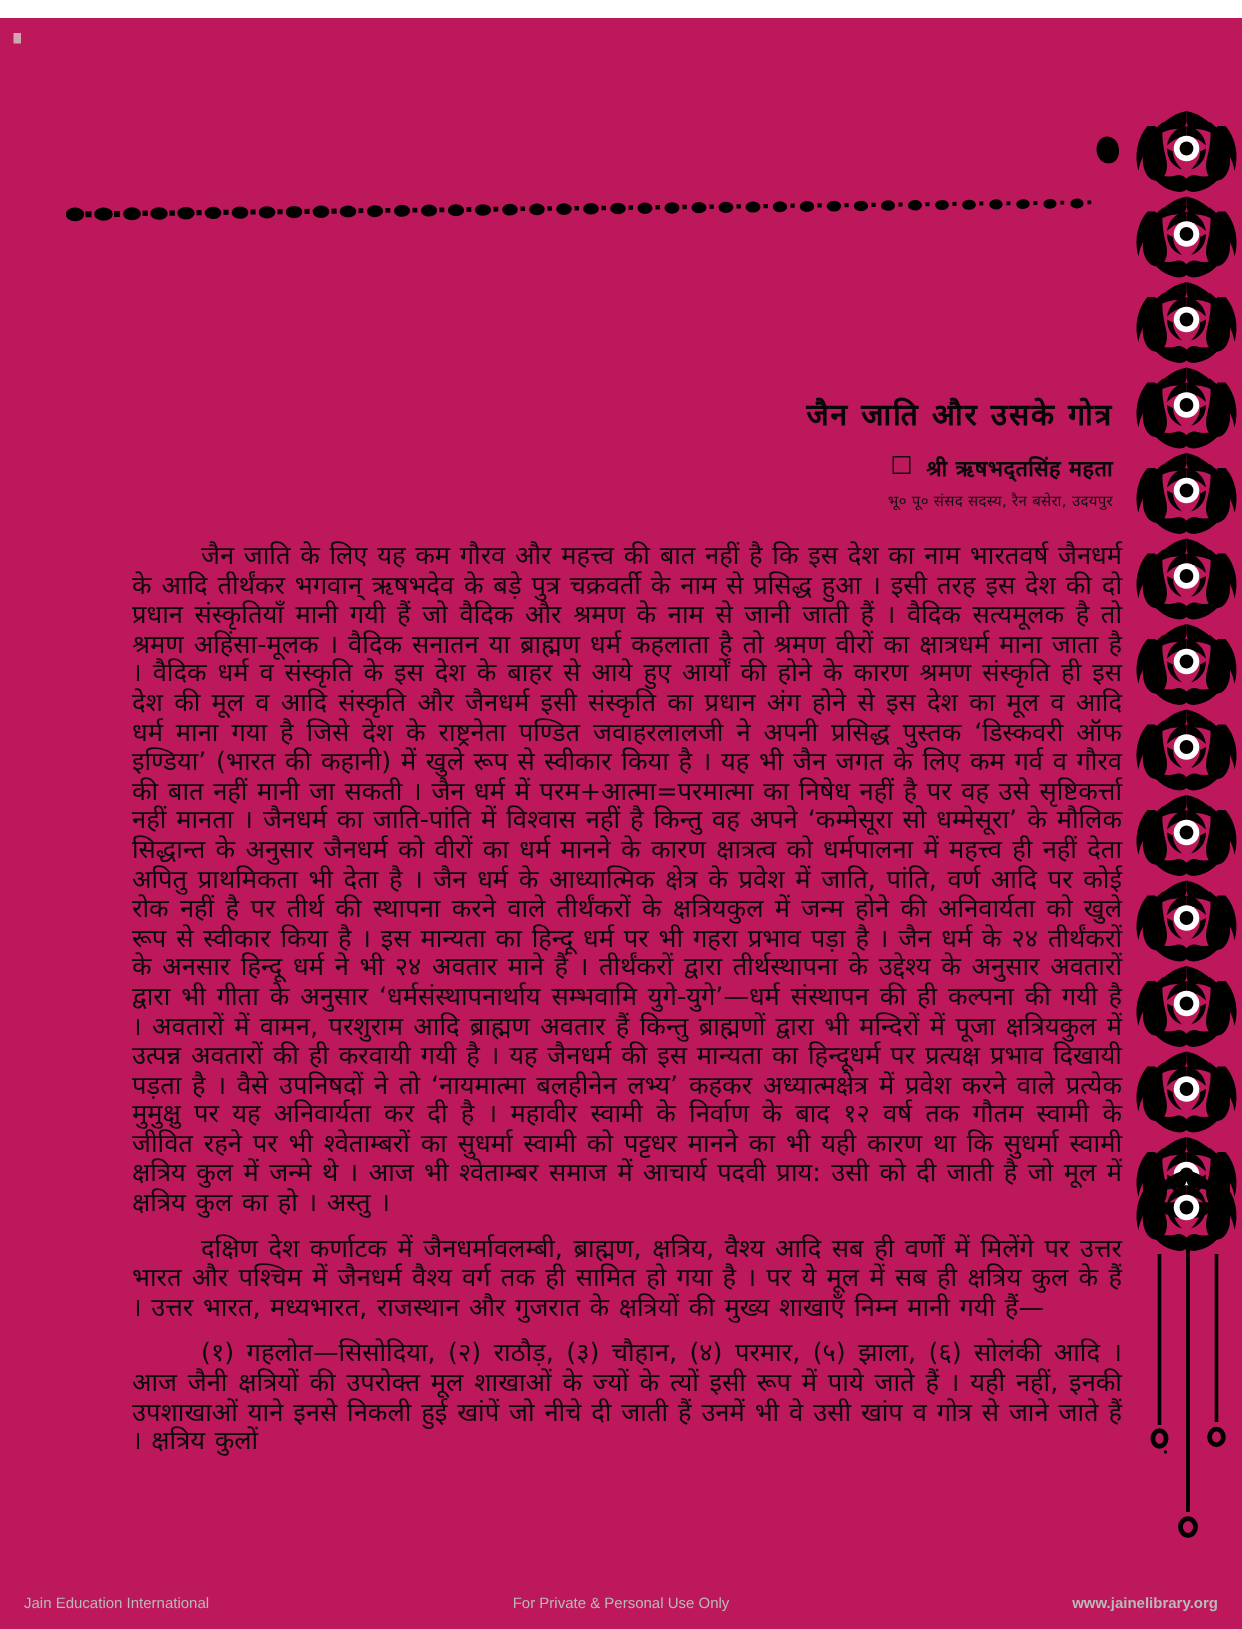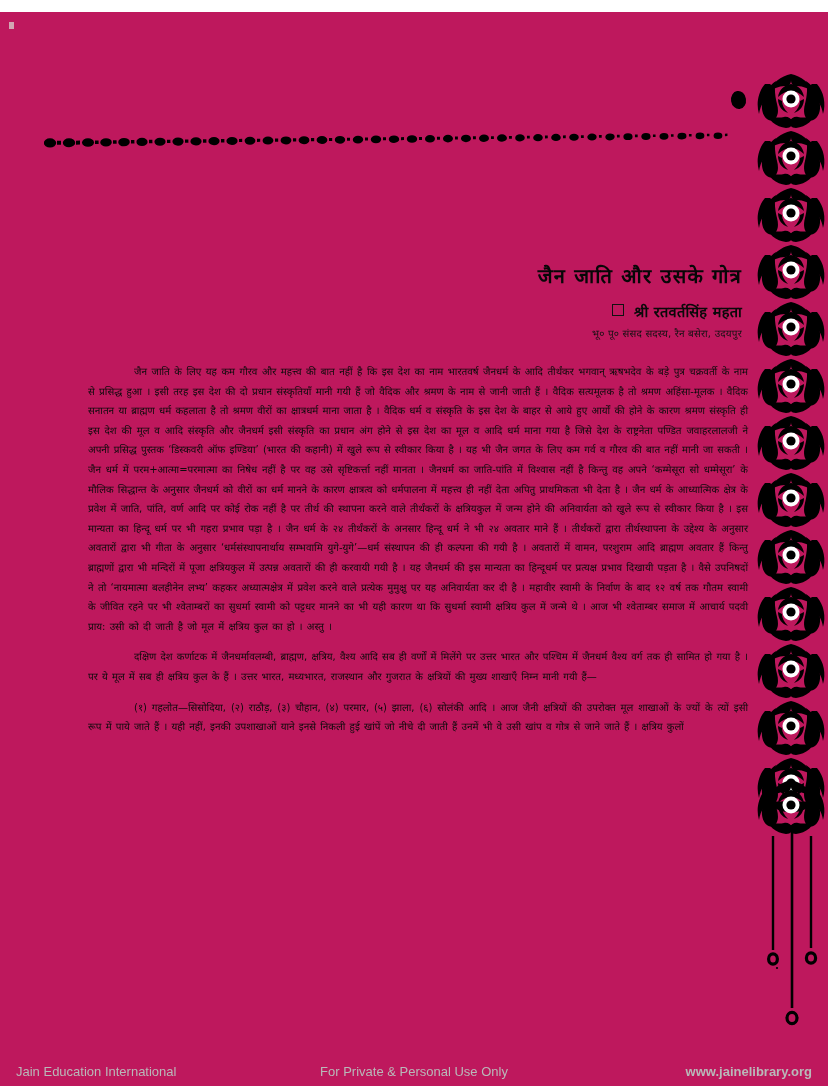--- a/index.html
+++ b/index.html
@@ -112,39 +112,39 @@
     font-size: 10px;
     color: #111;
     margin: 0 0 22px 0;
     padding-right: 6px;
     letter-spacing: .2px;
     font-family: "DejaVu Sans", "Liberation Sans", sans-serif;
   }
 
   p.para {
     margin: 0 0 11px 0;
-    font-size: 10px;
+    font-size: 17px;
     line-height: 19.6px;
     text-align: justify;
     text-justify: inter-word;
     text-indent: 46px;
     color: #0b0b0b;
     font-family: "DejaVu Sans", "Liberation Sans", sans-serif;
     word-spacing: 1px;
   }
   p.para:last-child { margin-bottom: 0; }
 
   
   .footer {
     position: absolute;
     left: 0;
     top: 1052px;
     width: 828px;
     height: 20px;
-    font-size: 13px;
+    font-size: 10px;
     color: #b9b9b9;
     font-family: "Liberation Sans", sans-serif;
   }
   .footer .f-left   { position: absolute; left: 16px;  top: 0; }
   .footer .f-center { position: absolute; left: 0; top: 0; width: 828px; text-align: center; }
   .footer .f-right  { position: absolute; right: 16px; top: 0; font-weight: bold; }
 </style>
 </head>
 <body>
 
@@ -294,21 +294,21 @@
       </g>
       <circle cx="21" cy="138" r="1.1" fill="#000"></circle>
     </svg>
   </div>
 
   <div class="content">
 
     <h1 class="article-title">जैन जाति और उसके गोत्र</h1>
 
     <div class="byline">
-      <span class="sq"></span><span>श्री रतवर्तसिंह महता</span>
+      <span class="sq"></span><span>श्री ऋषभद्तसिंह महता</span>
     </div>
 
     <div class="byline-affil">भू० पू० संसद सदस्य, रैन बसेरा, उदयपुर</div>
 
     <p class="para">जैन जाति के लिए यह कम गौरव और महत्त्व की बात नहीं है कि इस देश का नाम भारतवर्ष जैनधर्म के आदि तीर्थंकर भगवान् ऋषभदेव के बड़े पुत्र चक्रवर्ती के नाम से प्रसिद्ध हुआ । इसी तरह इस देश की दो प्रधान संस्कृतियाँ मानी गयी हैं जो वैदिक और श्रमण के नाम से जानी जाती हैं । वैदिक सत्यमूलक है तो श्रमण अहिंसा-मूलक । वैदिक सनातन या ब्राह्मण धर्म कहलाता है तो श्रमण वीरों का क्षात्रधर्म माना जाता है । वैदिक धर्म व संस्कृति के इस देश के बाहर से आये हुए आर्यों की होने के कारण श्रमण संस्कृति ही इस देश की मूल व आदि संस्कृति और जैनधर्म इसी संस्कृति का प्रधान अंग होने से इस देश का मूल व आदि धर्म माना गया है जिसे देश के राष्ट्रनेता पण्डित जवाहरलालजी ने अपनी प्रसिद्ध पुस्तक ‘डिस्कवरी ऑफ इण्डिया’ (भारत की कहानी) में खुले रूप से स्वीकार किया है । यह भी जैन जगत के लिए कम गर्व व गौरव की बात नहीं मानी जा सकती । जैन धर्म में परम+आत्मा=परमात्मा का निषेध नहीं है पर वह उसे सृष्टिकर्त्ता नहीं मानता । जैनधर्म का जाति-पांति में विश्वास नहीं है किन्तु वह अपने ‘कम्मेसूरा सो धम्मेसूरा’ के मौलिक सिद्धान्त के अनुसार जैनधर्म को वीरों का धर्म मानने के कारण क्षात्रत्व को धर्मपालना में महत्त्व ही नहीं देता अपितु प्राथमिकता भी देता है । जैन धर्म के आध्यात्मिक क्षेत्र के प्रवेश में जाति, पांति, वर्ण आदि पर कोई रोक नहीं है पर तीर्थ की स्थापना करने वाले तीर्थंकरों के क्षत्रियकुल में जन्म होने की अनिवार्यता को खुले रूप से स्वीकार किया है । इस मान्यता का हिन्दू धर्म पर भी गहरा प्रभाव पड़ा है । जैन धर्म के २४ तीर्थंकरों के अनसार हिन्दू धर्म ने भी २४ अवतार माने हैं । तीर्थंकरों द्वारा तीर्थस्थापना के उद्देश्य के अनुसार अवतारों द्वारा भी गीता के अनुसार ‘धर्मसंस्थापनार्थाय सम्भवामि युगे-युगे’—धर्म संस्थापन की ही कल्पना की गयी है । अवतारों में वामन, परशुराम आदि ब्राह्मण अवतार हैं किन्तु ब्राह्मणों द्वारा भी मन्दिरों में पूजा क्षत्रियकुल में उत्पन्न अवतारों की ही करवायी गयी है । यह जैनधर्म की इस मान्यता का हिन्दूधर्म पर प्रत्यक्ष प्रभाव दिखायी पड़ता है । वैसे उपनिषदों ने तो ‘नायमात्मा बलहीनेन लभ्य’ कहकर अध्यात्मक्षेत्र में प्रवेश करने वाले प्रत्येक मुमुक्षु पर यह अनिवार्यता कर दी है । महावीर स्वामी के निर्वाण के बाद १२ वर्ष तक गौतम स्वामी के जीवित रहने पर भी श्वेताम्बरों का सुधर्मा स्वामी को पट्टधर मानने का भी यही कारण था कि सुधर्मा स्वामी क्षत्रिय कुल में जन्मे थे । आज भी श्वेताम्बर समाज में आचार्य पदवी प्राय: उसी को दी जाती है जो मूल में क्षत्रिय कुल का हो । अस्तु ।</p>
     <p class="para">दक्षिण देश कर्णाटक में जैनधर्मावलम्बी, ब्राह्मण, क्षत्रिय, वैश्य आदि सब ही वर्णों में मिलेंगे पर उत्तर भारत और पश्चिम में जैनधर्म वैश्य वर्ग तक ही सामित हो गया है । पर ये मूल में सब ही क्षत्रिय कुल के हैं । उत्तर भारत, मध्यभारत, राजस्थान और गुजरात के क्षत्रियों की मुख्य शाखाएँ निम्न मानी गयी हैं—</p>
     <p class="para">(१) गहलोत—सिसोदिया, (२) राठौड़, (३) चौहान, (४) परमार, (५) झाला, (६) सोलंकी आदि । आज जैनी क्षत्रियों की उपरोक्त मूल शाखाओं के ज्यों के त्यों इसी रूप में पाये जाते हैं । यही नहीं, इनकी उपशाखाओं याने इनसे निकली हुई खांपें जो नीचे दी जाती हैं उनमें भी वे उसी खांप व गोत्र से जाने जाते हैं । क्षत्रिय कुलों</p>
 
   </div>
 

